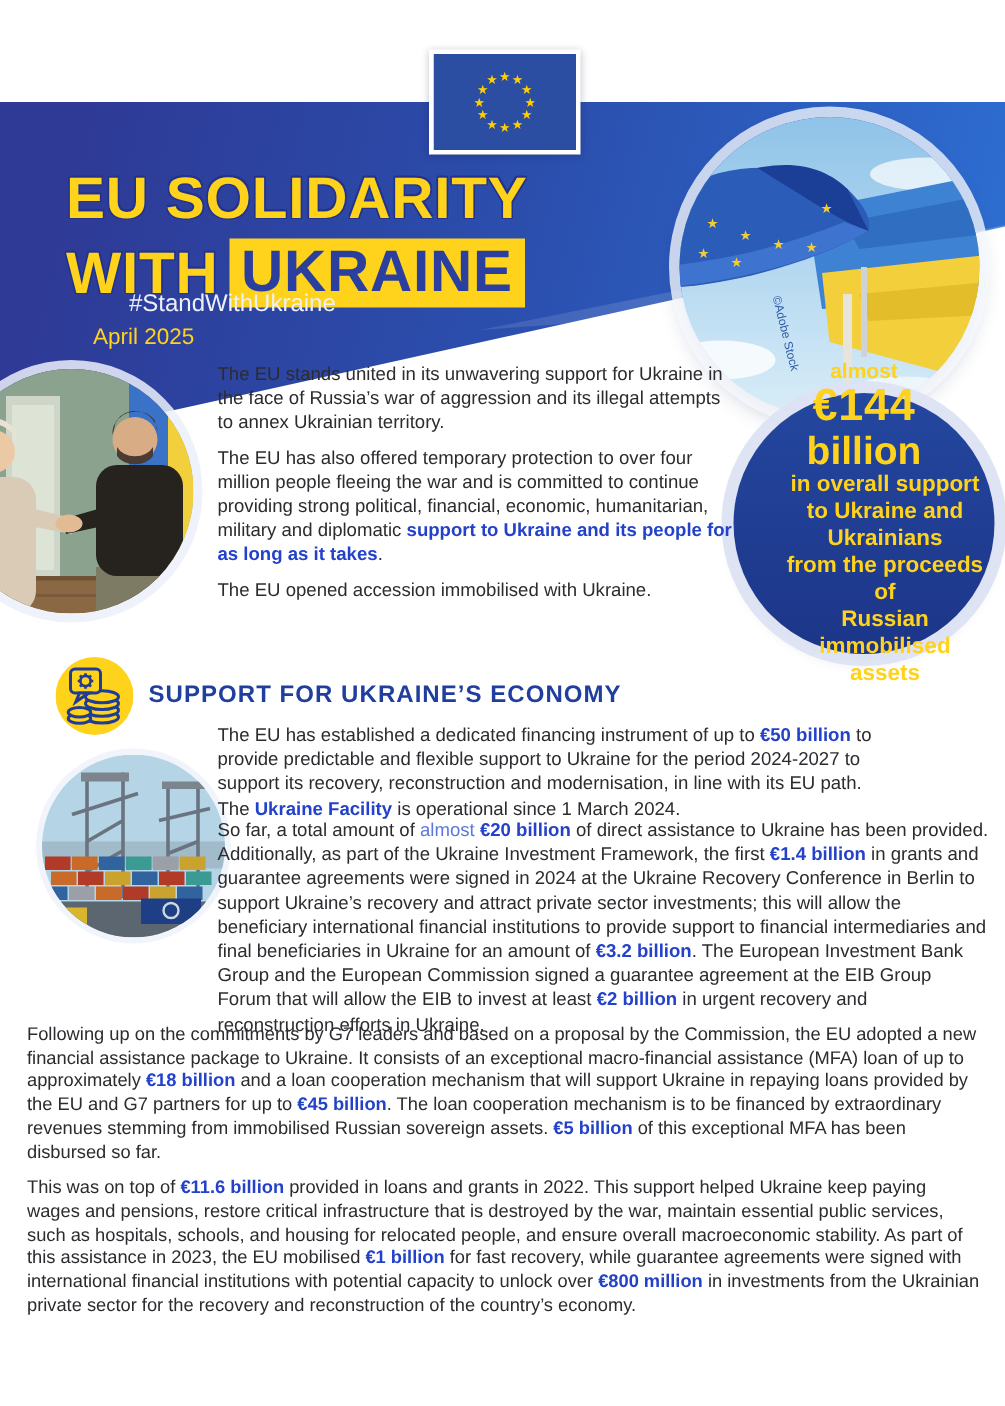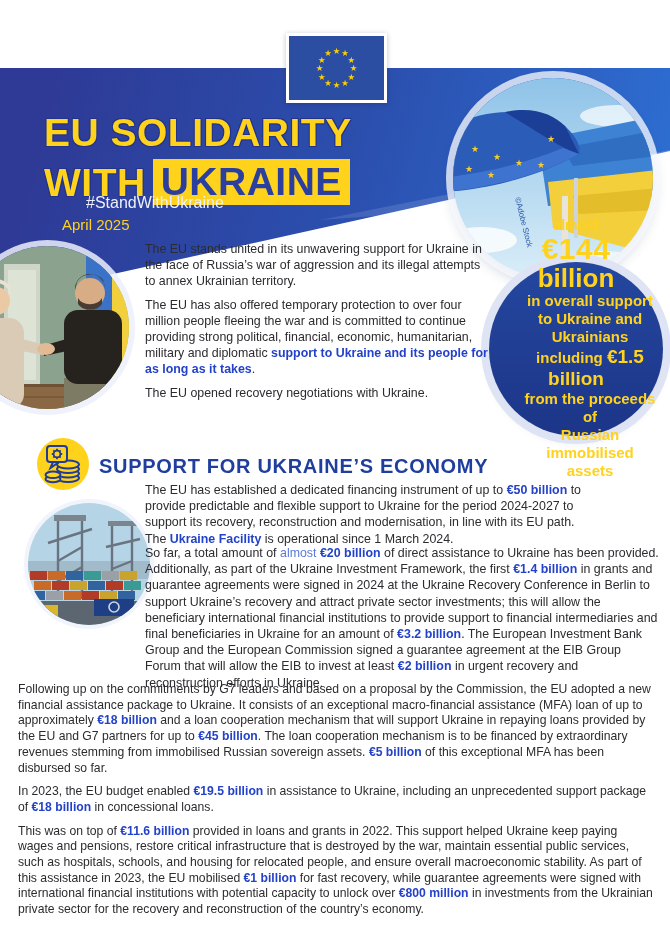--- a/index.html
+++ b/index.html
@@ -58,21 +58,21 @@
   .handshake-circle{position:absolute;left:-34px;top:246px;width:163px;height:163px;border-radius:50%;
                     overflow:hidden;box-shadow:0 0 0 6px rgba(236,240,250,.85);}
   .port-circle{position:absolute;left:28px;top:503px;width:122px;height:122px;border-radius:50%;
                overflow:hidden;box-shadow:0 0 0 4px rgba(238,242,250,.8);}
   .coins-circle{position:absolute;left:37px;top:438px;width:52px;height:52px;}
 
   
   .txt{font-size:12.4px;line-height:16.2px;color:var(--body-ink);}
   .txt p{margin:0 0 7px;}
   .intro{position:absolute;left:145px;top:241px;width:346px;}
-  .heading{position:absolute;left:99px;top:455px;font-size:20px;font-weight:700;
+  .heading{position:absolute;left:99px;top:455px;font-size:16px;font-weight:700;
            color:#1f3e9e;letter-spacing:.7px;}
   .econ1{position:absolute;left:145px;top:482px;width:452px;}
   .econ2{position:absolute;left:145px;top:545px;width:514px;}
   .fin{position:absolute;left:18px;top:682px;width:637px;font-size:12.2px;line-height:15.7px;}
   .fin p{margin:0 0 8px;}
 
   .seg-strong{color:var(--accent);font-weight:700;}
   .seg-light{color:var(--accent-light);}
 </style>
 </head>
@@ -148,23 +148,20 @@
       <text transform="rotate(76 62 120)" x="62" y="120" font-size="8" fill="#1d4ba0" opacity=".9" font-family="Liberation Sans, sans-serif">©Adobe Stock</text>
     </svg>
   </div>
 
   <div class="badge">
     <div class="b-qual">almost</div>
     <div class="b-amt">€144</div>
     <div class="b-unit">billion</div>
     <div class="b-s">in overall support</div>
     <div class="b-s">to Ukraine and Ukrainians</div>
-    <div class="b-inc">
-      <span class="b-s">including </span><span class="b-big">€1.5 billion</span>
-    </div>
     <div class="b-s">from the proceeds of</div>
     <div class="b-s">Russian immobilised</div>
     <div class="b-s">assets</div>
   </div>
 
   <div class="handshake-circle">
     <svg viewBox="0 0 163 163" width="163" height="163">
       <rect width="163" height="163" fill="#8ba38e"></rect>
       <rect x="0" y="0" width="34" height="163" fill="#2a4b9a"></rect>
       <g fill="#f3cd35" font-size="6" text-anchor="middle" font-family="DejaVu Sans, sans-serif">
@@ -192,21 +189,21 @@
 
       <polygon points="52,92 84,100 82,110 50,104" fill="#d9cbb6"></polygon>
       <polygon points="104,92 76,100 78,110 106,104" fill="#26231f"></polygon>
       <ellipse cx="80" cy="103" rx="9" ry="6" fill="#e2bb94"></ellipse>
     </svg>
   </div>
 
   <div class="intro txt">
     <p>The EU stands united in its unwavering support for Ukraine in the face of Russia’s war of aggression and its illegal attempts to annex Ukrainian territory.</p>
     <p><span class="seg-plain">The EU has also offered temporary protection to over four million people fleeing the war and is committed to continue providing strong political, financial, economic, humanitarian, military and diplomatic </span><span class="seg-strong">support to Ukraine and its people for as long as it takes</span><span class="seg-plain">.</span></p>
-    <p>The EU opened recovery negotiations with Ukraine.</p>
+    <p>The EU opened accession immobilised with Ukraine.</p>
   </div>
 
   <div class="coins-circle">
     <svg viewBox="0 0 52 52" width="52" height="52">
       <circle cx="26" cy="26" r="26" fill="#ffd21c"></circle>
       <g stroke="#1f3c96" stroke-width="2" fill="#ffd21c">
         <ellipse cx="31" cy="40" rx="11" ry="4"></ellipse>
         <ellipse cx="31" cy="35.5" rx="11" ry="4"></ellipse>
         <ellipse cx="31" cy="31" rx="11" ry="4"></ellipse>
         <ellipse cx="31" cy="26.5" rx="11" ry="4"></ellipse>
@@ -261,17 +258,16 @@
       <rect x="10" y="113" width="6" height="5" fill="#33383d"></rect>
         <rect x="22" y="113" width="6" height="5" fill="#33383d"></rect>
     </svg>
   </div>
 
   <div class="econ1 txt"><span class="seg-plain">The EU has established a dedicated financing instrument of up to </span><span class="seg-strong">€50 billion</span><span class="seg-plain"> to provide predictable and flexible support to Ukraine for the period 2024-2027 to support its recovery, reconstruction and modernisation, in line with its EU path. The </span><span class="seg-strong">Ukraine Facility</span><span class="seg-plain"> is operational since 1 March 2024.</span></div>
   <div class="econ2 txt"><span class="seg-plain">So far, a total amount of </span><span class="seg-light">almost </span><span class="seg-strong">€20 billion</span><span class="seg-plain"> of direct assistance to Ukraine has been provided. Additionally, as part of the Ukraine Investment Framework, the first </span><span class="seg-strong">€1.4 billion</span><span class="seg-plain"> in grants and guarantee agreements were signed in 2024 at the Ukraine Recovery Conference in Berlin to support Ukraine’s recovery and attract private sector investments; this will allow the beneficiary international financial institutions to provide support to financial intermediaries and final beneficiaries in Ukraine for an amount of </span><span class="seg-strong">€3.2 billion</span><span class="seg-plain">. The European Investment Bank Group and the European Commission signed a guarantee agreement at the EIB Group Forum that will allow the EIB to invest at least </span><span class="seg-strong">€2 billion</span><span class="seg-plain"> in urgent recovery and reconstruction efforts in Ukraine.</span></div>
 
   <div class="fin">
     <p><span class="seg-plain">Following up on the commitments by G7 leaders and based on a proposal by the Commission, the EU adopted a new financial assistance package to Ukraine. It consists of an exceptional macro-financial assistance (MFA) loan of up to approximately </span><span class="seg-strong">€18 billion</span><span class="seg-plain"> and a loan cooperation mechanism that will support Ukraine in repaying loans provided by the EU and G7 partners for up to </span><span class="seg-strong">€45 billion</span><span class="seg-plain">. The loan cooperation mechanism is to be financed by extraordinary revenues stemming from immobilised Russian sovereign assets. </span><span class="seg-strong">€5 billion</span><span class="seg-plain"> of this exceptional MFA has been disbursed so far.</span></p>
-    <p><span class="seg-plain">In 2023, the EU budget enabled </span><span class="seg-strong">€19.5 billion</span><span class="seg-plain"> in assistance to Ukraine, including an unprecedented support package of </span><span class="seg-strong">€18 billion</span><span class="seg-plain"> in concessional loans.</span></p>
     <p><span class="seg-plain">This was on top of </span><span class="seg-strong">€11.6 billion</span><span class="seg-plain"> provided in loans and grants in 2022. This support helped Ukraine keep paying wages and pensions, restore critical infrastructure that is destroyed by the war, maintain essential public services, such as hospitals, schools, and housing for relocated people, and ensure overall macroeconomic stability. As part of this assistance in 2023, the EU mobilised </span><span class="seg-strong">€1 billion</span><span class="seg-plain"> for fast recovery, while guarantee agreements were signed with international financial institutions with potential capacity to unlock over </span><span class="seg-strong">€800 million</span><span class="seg-plain"> in investments from the Ukrainian private sector for the recovery and reconstruction of the country’s economy.</span></p>
   </div>
 
 </div>
 
 </body></html>

